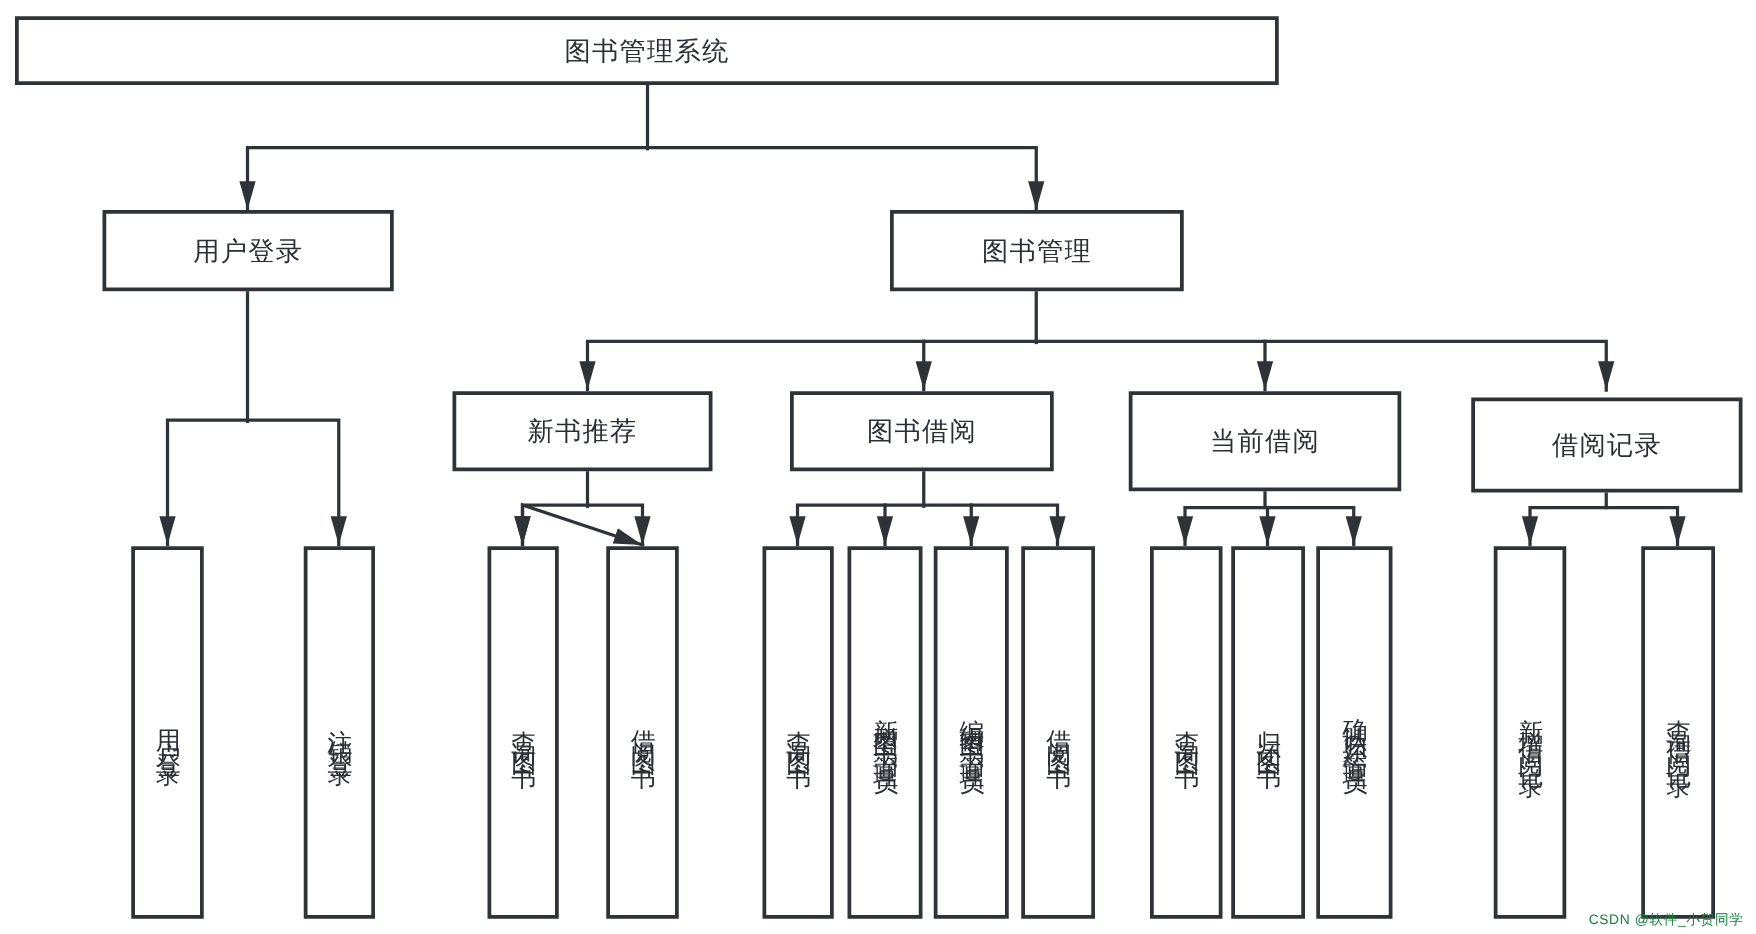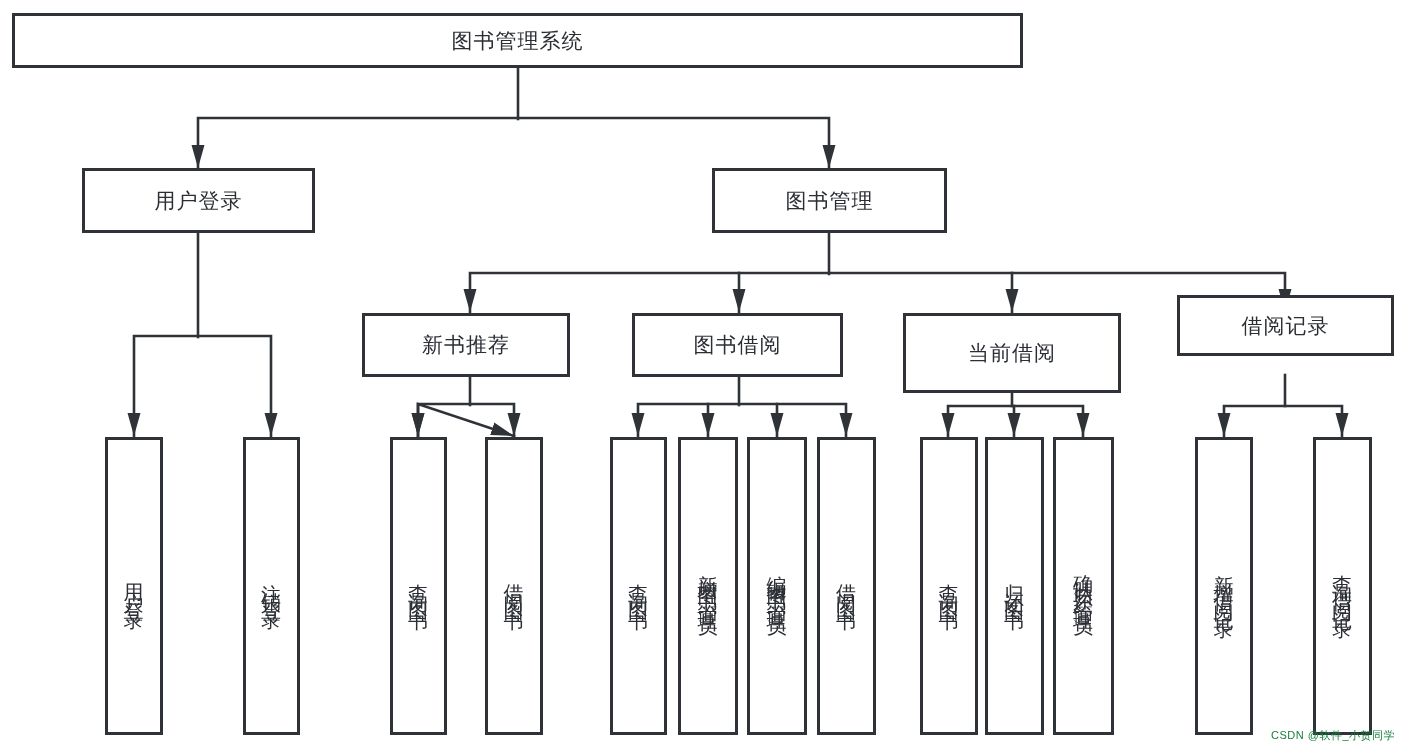--- a/index.html
+++ b/index.html
@@ -107,21 +107,21 @@
 
   <div class="box h" style="left:362px; top:313px; width:208px; height:64px;">
     <span>新书推荐</span>
   </div>
   <div class="box h" style="left:632px; top:313px; width:211px; height:64px;">
     <span>图书借阅</span>
   </div>
   <div class="box h" style="left:903px; top:313px; width:218px; height:80px;">
     <span>当前借阅</span>
   </div>
-  <div class="box h" style="left:1177px; top:295px; width:217px; height:61px;">
+  <div class="box h" style="left:1177px; top:318px; width:217px; height:76px;">
     <span>借阅记录</span>
   </div>
 
   <div class="box v" style="left:105px; top:437px; width:58px; height:298px;">
     <span>用户登录</span>
   </div>
   <div class="box v" style="left:243px; top:437px; width:57px; height:298px;">
     <span>注销登录</span>
   </div>
 

